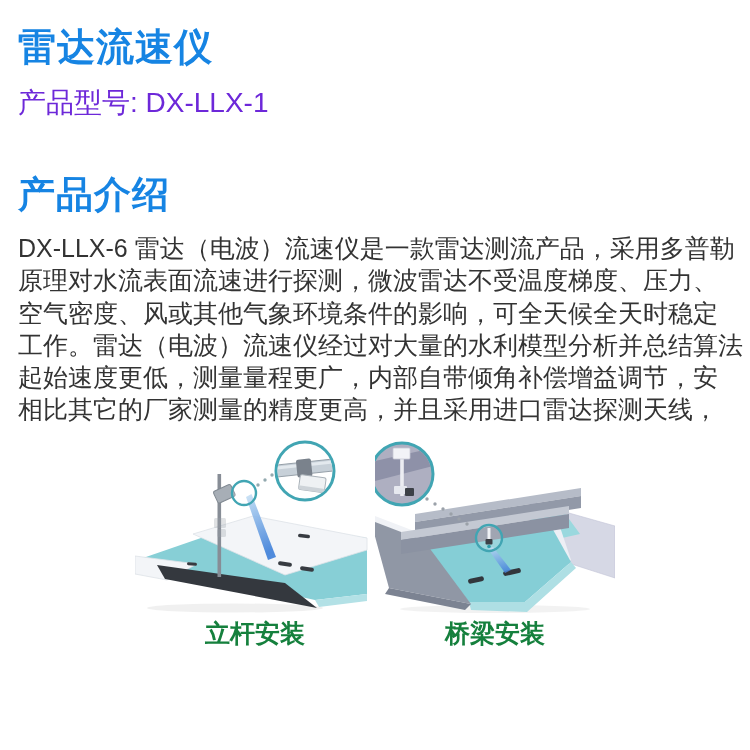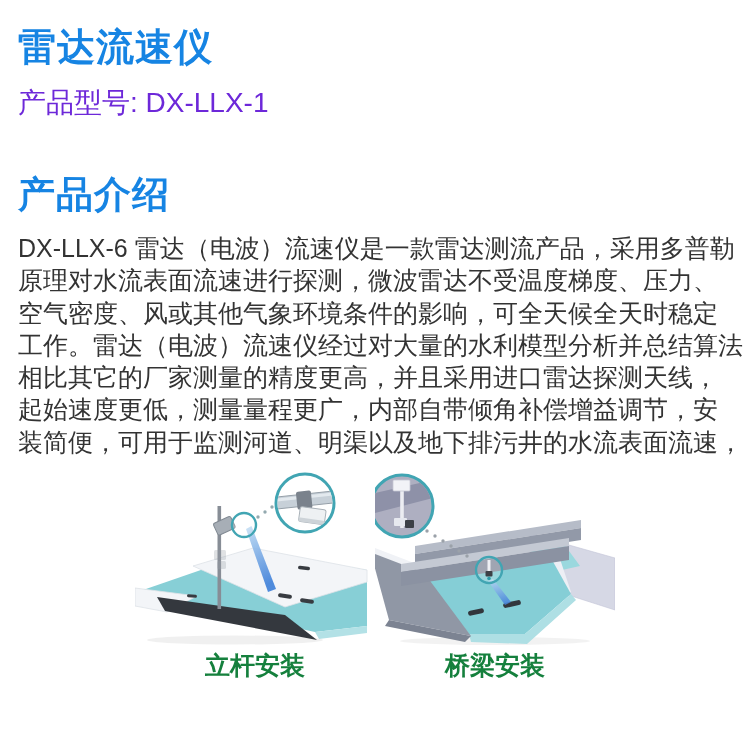--- a/index.html
+++ b/index.html
@@ -46,23 +46,22 @@
 
 <div class="model">产品型号: DX-LLX-1</div>
 
 <h2 class="section-heading">产品介绍</h2>
 
 <div class="intro">
   <div class="line">DX-LLX-6 雷达（电波）流速仪是一款雷达测流产品，采用多普勒</div>
   <div class="line">原理对水流表面流速进行探测，微波雷达不受温度梯度、压力、</div>
   <div class="line">空气密度、风或其他气象环境条件的影响，可全天候全天时稳定</div>
   <div class="line">工作。雷达（电波）流速仪经过对大量的水利模型分析并总结算法，</div>
+  <div class="line">起始速度更低，测量量程更广，内部自带倾角补偿增益调节，安</div>
   <div class="line">相比其它的厂家测量的精度更高，并且采用进口雷达探测天线，</div>
-  <div class="line">起始速度更低，测量量程更广，内部自带倾角补偿增益调节，安</div>
-  <div class="line">装简便，可用于监测河道、明渠以及地下排污井的水流表面流速，</div>
 </div>
 
 <div class="figures">
 
   <figure class="figure">
     <svg viewBox="0 0 240 175" xmlns="http://www.w3.org/2000/svg">
       <defs>
         <linearGradient id="beamL" x1="0" y1="0" x2="0.25" y2="1">
           <stop offset="0" stop-color="#BFDCF3"></stop>
           <stop offset="1" stop-color="#3D7FD9"></stop>

